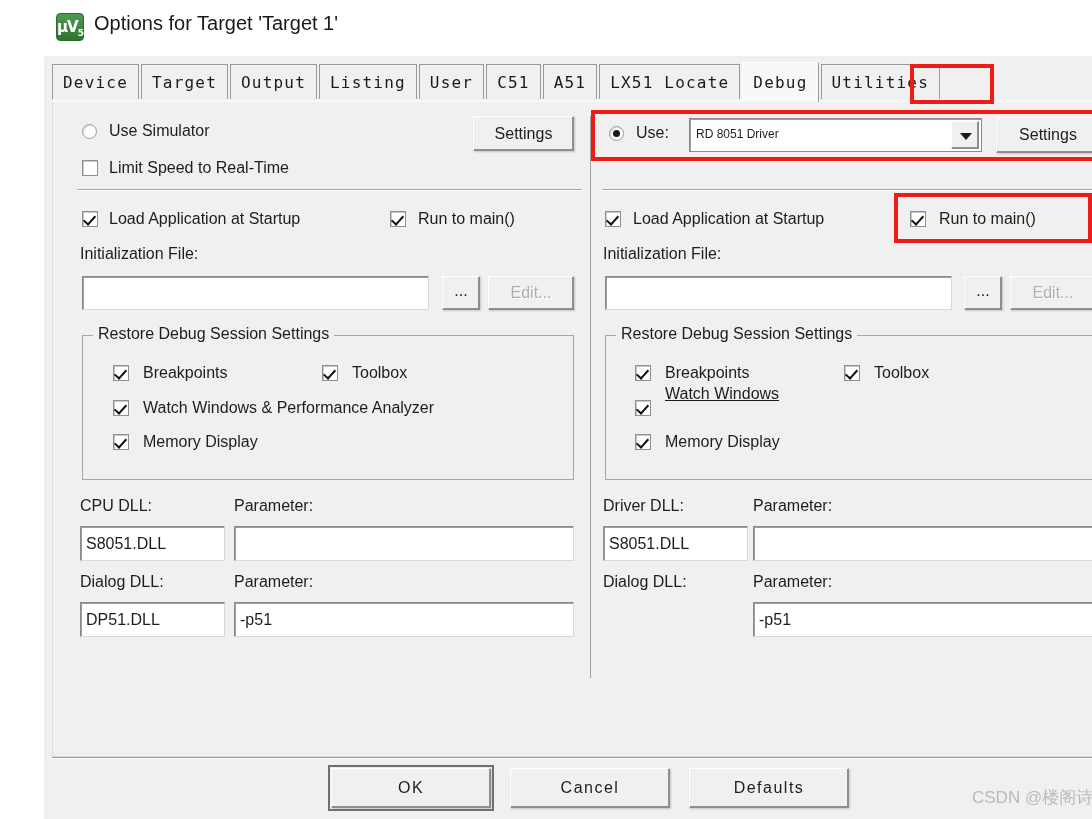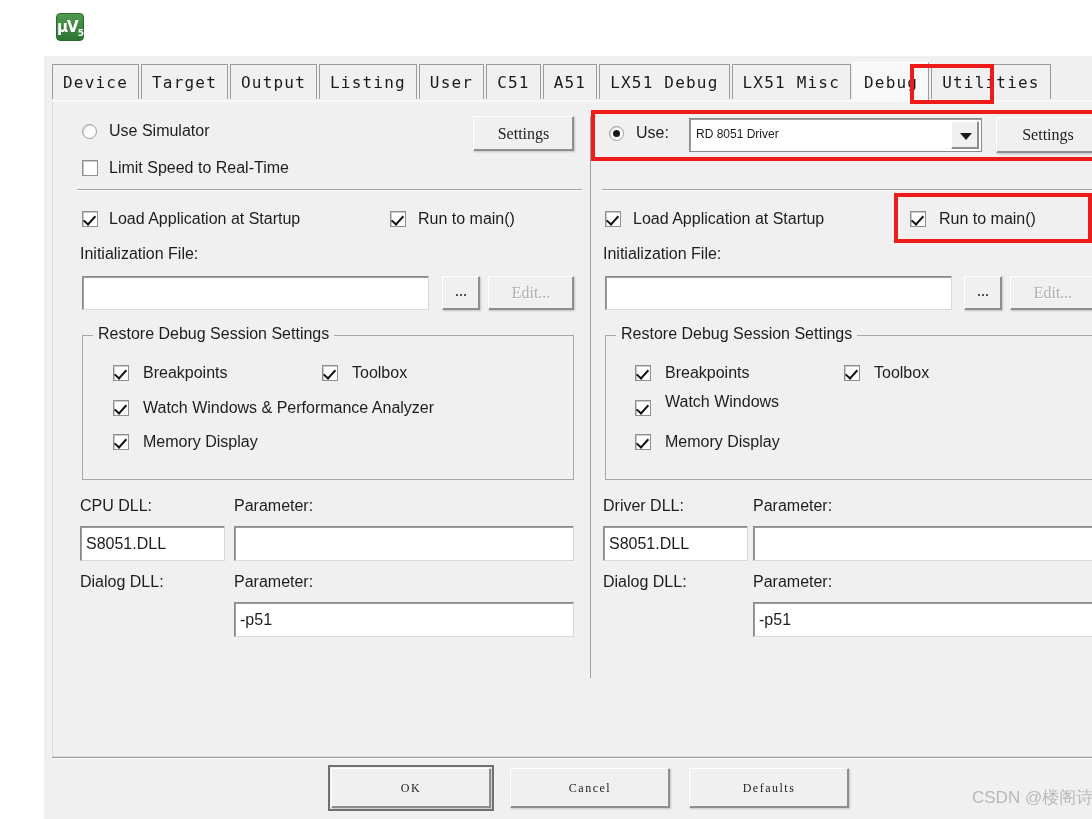--- a/index.html
+++ b/index.html
@@ -185,31 +185,31 @@
     transform: rotate(42deg);
   }
 
   .btn {
     position: absolute;
     background: #f0f0f0;
     border: 1px solid #8c8c8c;
     border-top-color: #ffffff;
     border-left-color: #ffffff;
     box-shadow: inset -1px -1px 0 #8f8f8f, 1px 1px 2px rgba(0,0,0,.18);
-    font-family: Liberation Serif, serif;
+    font-family: Liberation Sans, sans-serif;
     font-size: 16px;
     color: #1d1d1d;
     text-align: center;
     box-sizing: border-box;
     cursor: pointer;
     white-space: nowrap;
   }
   .btn.mono {
-    font-family: Liberation Serif, serif;
-    font-size: 12px;
+    font-family: Liberation Sans, sans-serif;
+    font-size: 16px;
     letter-spacing: 1.5px;
   }
   .btn.disabled { color: #aeaeae; text-shadow: 1px 1px 0 #ffffff; }
   .btn.default { outline: 2px solid #707070; outline-offset: 1px; }
 
   .tfield {
     position: absolute;
     background: #ffffff;
     border: 1px solid #8b8b8b;
     border-right-color: #d9d9d9;
@@ -316,38 +316,38 @@
 </style>
 </head>
 <body>
 
 <div id="app">
 
   <div class="titlebar">
     <div class="title-icon">
       <div class="glyph">µV<sub style="font-size:9px">5</sub></div>
     </div>
+    <div class="title-text">Options for Target 'Target 1'</div>
     <div class="close-btn">
       <svg width="20" height="20" viewBox="0 0 20 20" aria-hidden="true">
         <path d="M3 3 L17 17 M17 3 L3 17" stroke="#141414" stroke-width="1.6" fill="none"></path>
       </svg>
     </div>
   </div>
 
   <div class="tabstrip">
     <div class="tabs-row" id="tabs-row">
         <div class="tab">Device</div>
         <div class="tab">Target</div>
         <div class="tab">Output</div>
         <div class="tab">Listing</div>
         <div class="tab">User</div>
         <div class="tab">C51</div>
         <div class="tab">A51</div>
-        <div class="tab">LX51 Debug</div>
-        <div class="tab">LX51 Misc</div>
+        <div class="tab">LX51 Locate</div>
         <div class="tab selected">Debug</div>
         <div class="tab">Utilities</div>
       </div>
     <div class="tab-underline"></div>
   </div>
 
   <div class="edge-left"></div>
 
   <div class="body-panel"></div>
   <div class="vdivider"></div>
@@ -385,20 +385,21 @@
   <div class="chk on" style="left:69px; top:434px;"></div>
   <div class="lbl" style="left:99px; top:433px;">Memory Display</div>
 
   <div class="lbl" style="left:36px; top:497px;">CPU DLL:</div>
   <div class="lbl" style="left:190px; top:497px;">Parameter:</div>
   <div class="tfield" style="left:36px; top:526px; width:145px; height:35px; line-height:33px;">S8051.DLL</div>
   <div class="tfield" style="left:190px; top:526px; width:340px; height:35px; line-height:33px;"></div>
 
   <div class="lbl" style="left:36px; top:573px;">Dialog DLL:</div>
   <div class="lbl" style="left:190px; top:573px;">Parameter:</div>
+  <div class="tfield" style="left:36px; top:602px; width:145px; height:35px; line-height:33px;">DP51.DLL</div>
   <div class="tfield" style="left:190px; top:602px; width:340px; height:35px; line-height:33px;">-p51</div>
 
   <div class="radio on" style="left:565px; top:126px;"></div>
   <div class="lbl" style="left:592px; top:124px;">Use:</div>
 
   <div class="combo" style="left:645px; top:118px; width:293px; height:34px;">
     <div class="value">RD 8051 Driver</div>
     <div class="arrow"></div>
   </div>
   <div class="btn" style="left:952px; top:117px; width:104px; height:36px; line-height:34px;">Settings</div>
@@ -417,21 +418,21 @@
   <div class="btn disabled" style="left:966px; top:276px; width:86px; height:34px; line-height:32px;">Edit...</div>
 
   <div class="groupbox" style="left:561px; top:335px; width:492px; height:145px;">
     <div class="gb-title">Restore Debug Session Settings</div>
   </div>
   <div class="chk on" style="left:591px; top:365px;"></div>
   <div class="lbl" style="left:621px; top:364px;">Breakpoints</div>
   <div class="chk on" style="left:800px; top:365px;"></div>
   <div class="lbl" style="left:830px; top:364px;">Toolbox</div>
   <div class="chk on" style="left:591px; top:400px;"></div>
-  <div class="lbl" style="left:621px; top:393px;">Watch Windows</div>
+  <div class="lbl" style="left:621px; top:385px;text-decoration:underline;">Watch Windows</div>
   <div class="chk on" style="left:591px; top:434px;"></div>
   <div class="lbl" style="left:621px; top:433px;">Memory Display</div>
 
   <div class="lbl" style="left:559px; top:497px;">Driver DLL:</div>
   <div class="lbl" style="left:709px; top:497px;">Parameter:</div>
   <div class="tfield" style="left:559px; top:526px; width:145px; height:35px; line-height:33px;">S8051.DLL</div>
   <div class="tfield" style="left:709px; top:526px; width:343px; height:35px; line-height:33px;"></div>
 
   <div class="lbl" style="left:559px; top:573px;">Dialog DLL:</div>
   <div class="lbl" style="left:709px; top:573px;">Parameter:</div>

